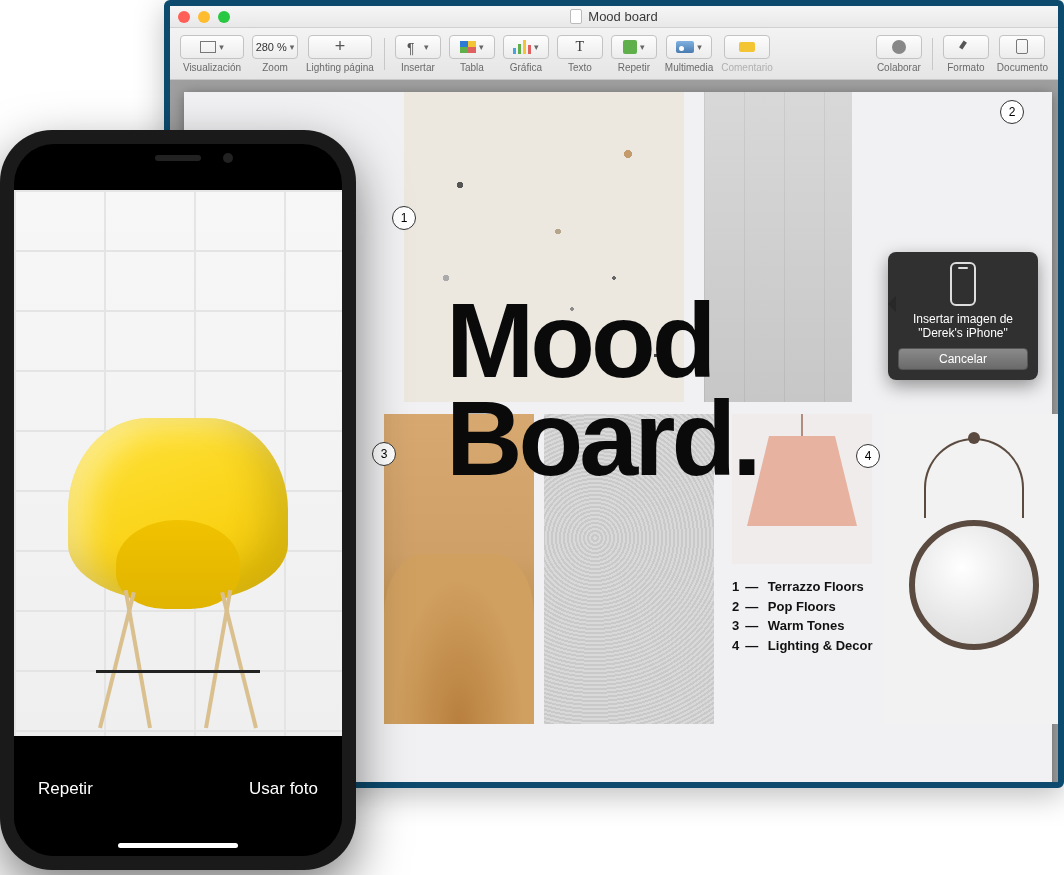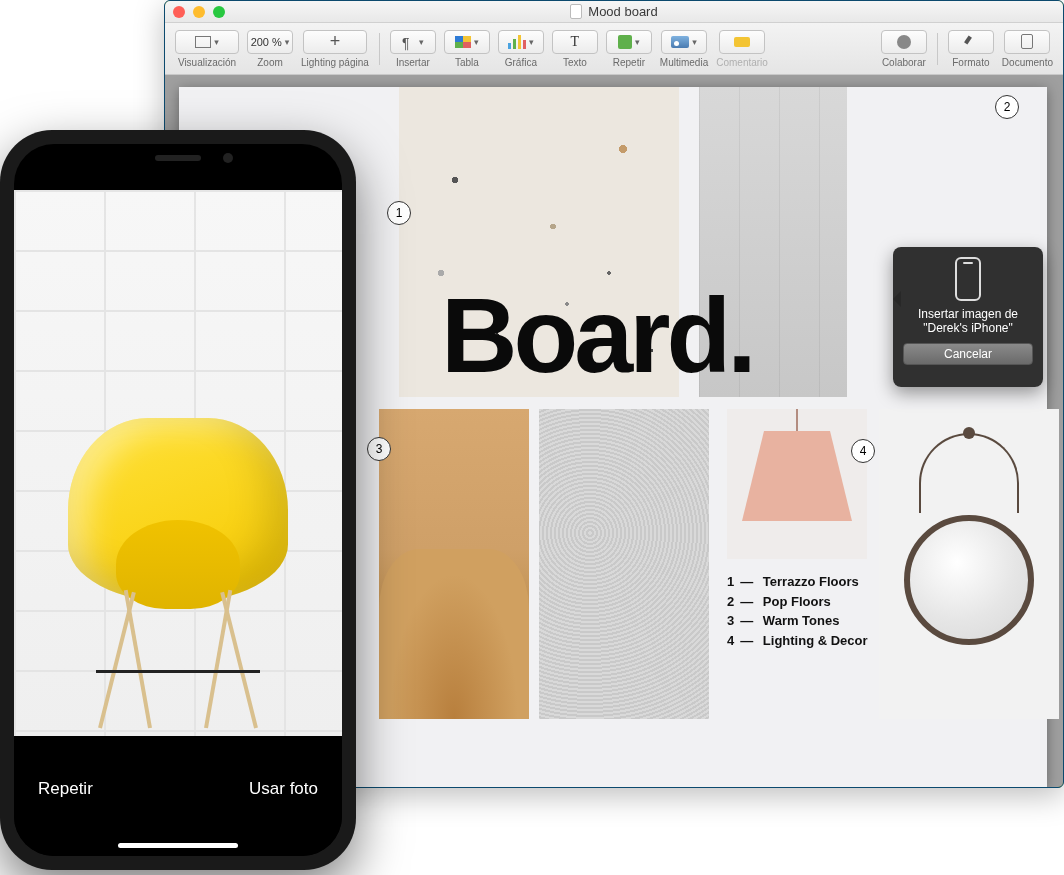--- a/index.html
+++ b/index.html
@@ -4,21 +4,21 @@
 <style>
   * { box-sizing: border-box; margin: 0; padding: 0; font-family: -apple-system, "Helvetica Neue", Arial, sans-serif; }
   body { width: 1064px; height: 875px; background: #fff; position: relative; overflow: hidden; }
 
   
   .pages-window {
     position: absolute;
     left: 164px; top: 0;
     width: 900px; height: 788px;
     background: #4d7c0f;
-    border: 1px solid #0c4a6e;
+    border: 6px solid #0c4a6e;
     border-radius: 6px;
     box-shadow: 0 8px 30px rgba(0,0,0,.25);
     overflow: hidden;
   }
   .titlebar {
     height: 22px;
     background: linear-gradient(#f6f6f6,#e8e8e8);
     border-bottom: 1px solid #d0d0d0;
     display: flex; align-items: center;
     padding: 0 8px;
@@ -159,21 +159,21 @@
   }
 
   
   .popover {
     position:absolute; right:20px; top:172px;
     width:150px;
     background:rgba(40,40,40,.96);
     border-radius:8px;
     color:#fff; font-size:12px;
     text-align:center;
-    padding:10px 10px 22px;
+    padding:10px 10px 10px;
     box-shadow:0 6px 18px rgba(0,0,0,.4);
   }
   .popover::before{
     content:""; position:absolute; left:-8px; top:44px;
     border:8px solid transparent; border-right-color:rgba(40,40,40,.96);
   }
   .popover .phone-icon{
     width:26px;height:44px;border:2px solid #ddd;border-radius:6px;margin:0 auto 6px;
     position:relative;
   }
@@ -295,21 +295,21 @@
   <div class="toolbar">
     <div class="tool-btn tool-wide">
       <div class="tool-top">
           <span class="glyph-view"></span>
           <span class="chev">▾</span>
         </div>
       <span>Visualización</span>
     </div>
     <div class="tool-btn">
       <div class="tool-top">
-          <span>200 %</span>
+          <span>280 %</span>
           <span class="chev">▾</span>
         </div>
       <span>Zoom</span>
     </div>
     <div class="tool-btn tool-wide">
       <div class="tool-top">
           <span class="glyph-plus"></span>
         </div>
       <span>Lighting página</span>
     </div>
@@ -405,20 +405,21 @@
         <div class="lamp-cord"></div>
           <div class="lamp-shade"></div>
       </div>
       <div class="img mirror">
         <div class="mirror-hook"></div>
           <div class="mirror-strap"></div>
           <div class="mirror-circle"></div>
       </div>
 
       <div class="headline">
+        <div>Mood</div>
         <div>Board.</div>
       </div>
 
       <div class="legend">
         <div class="row">
           <span>1</span><span class="dash">—</span>
           <span>Terrazzo Floors</span>
         </div>
         <div class="row">
           <span>2</span><span class="dash">—</span>

